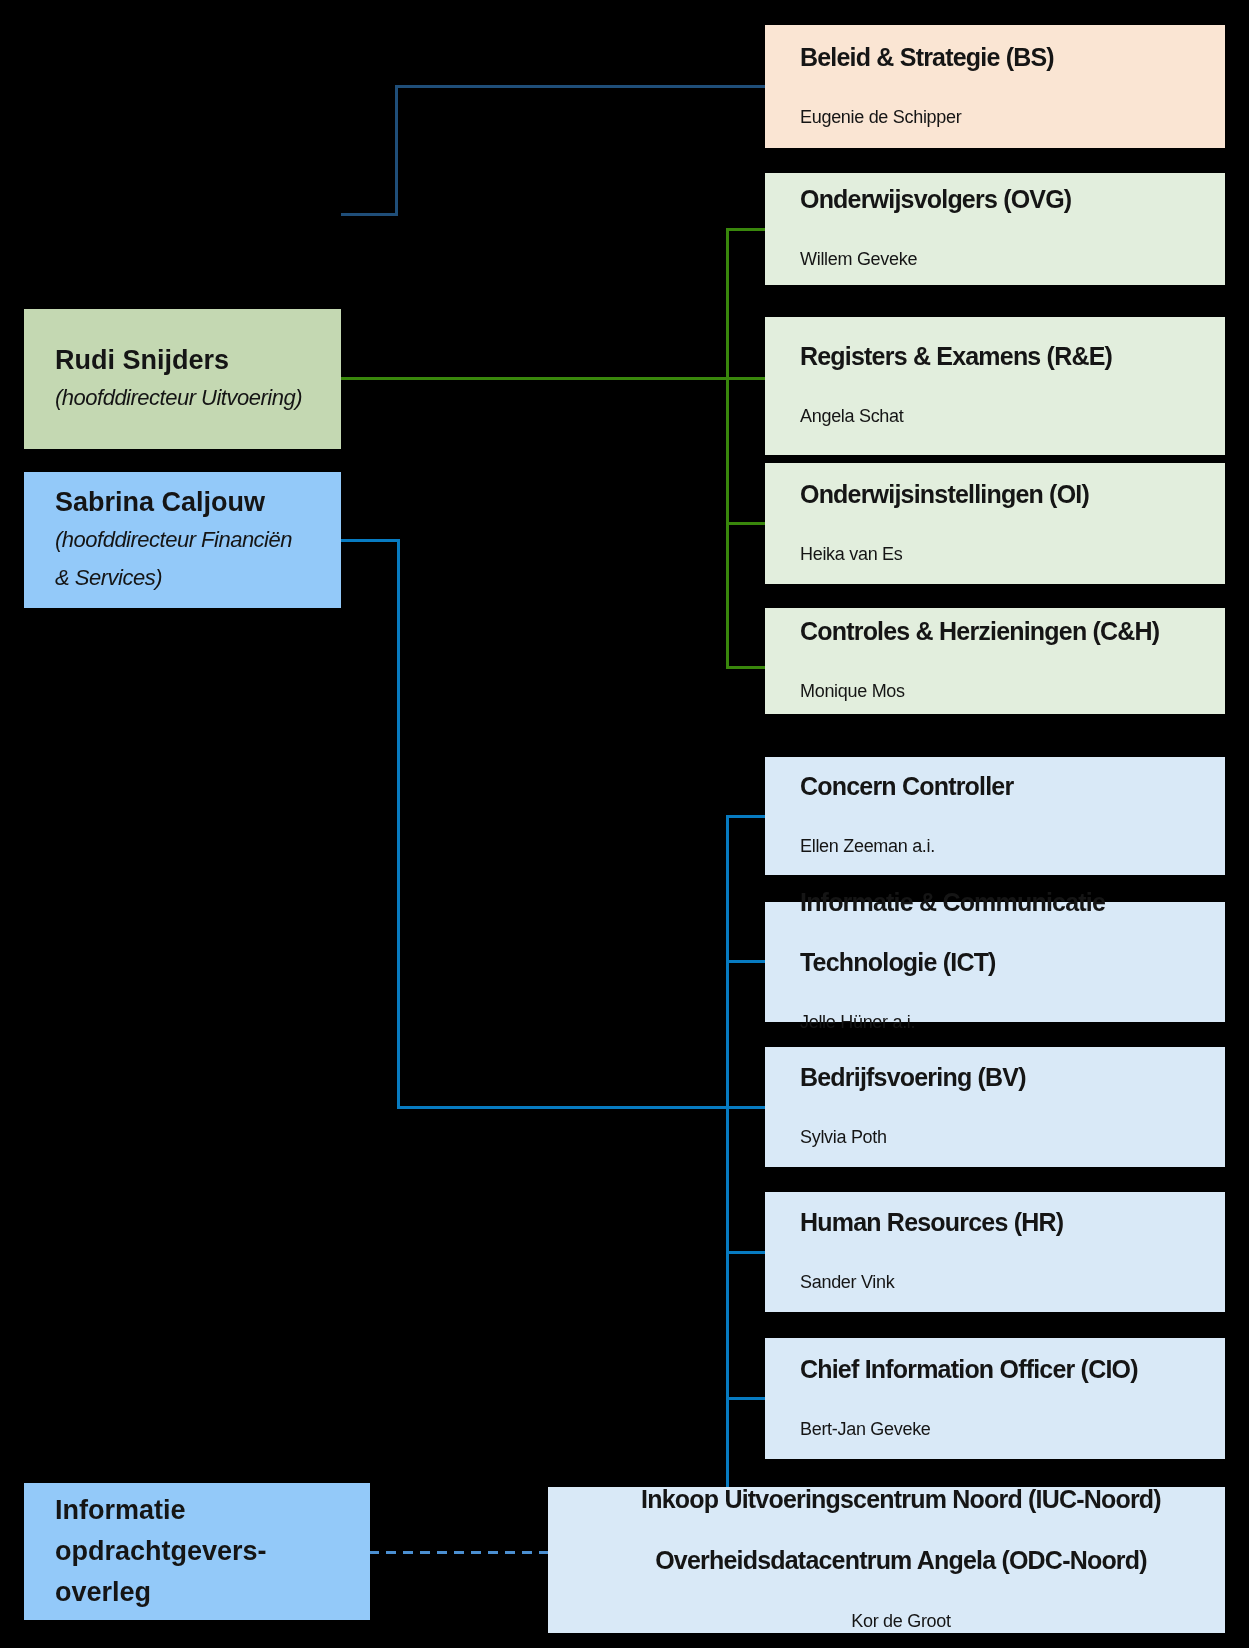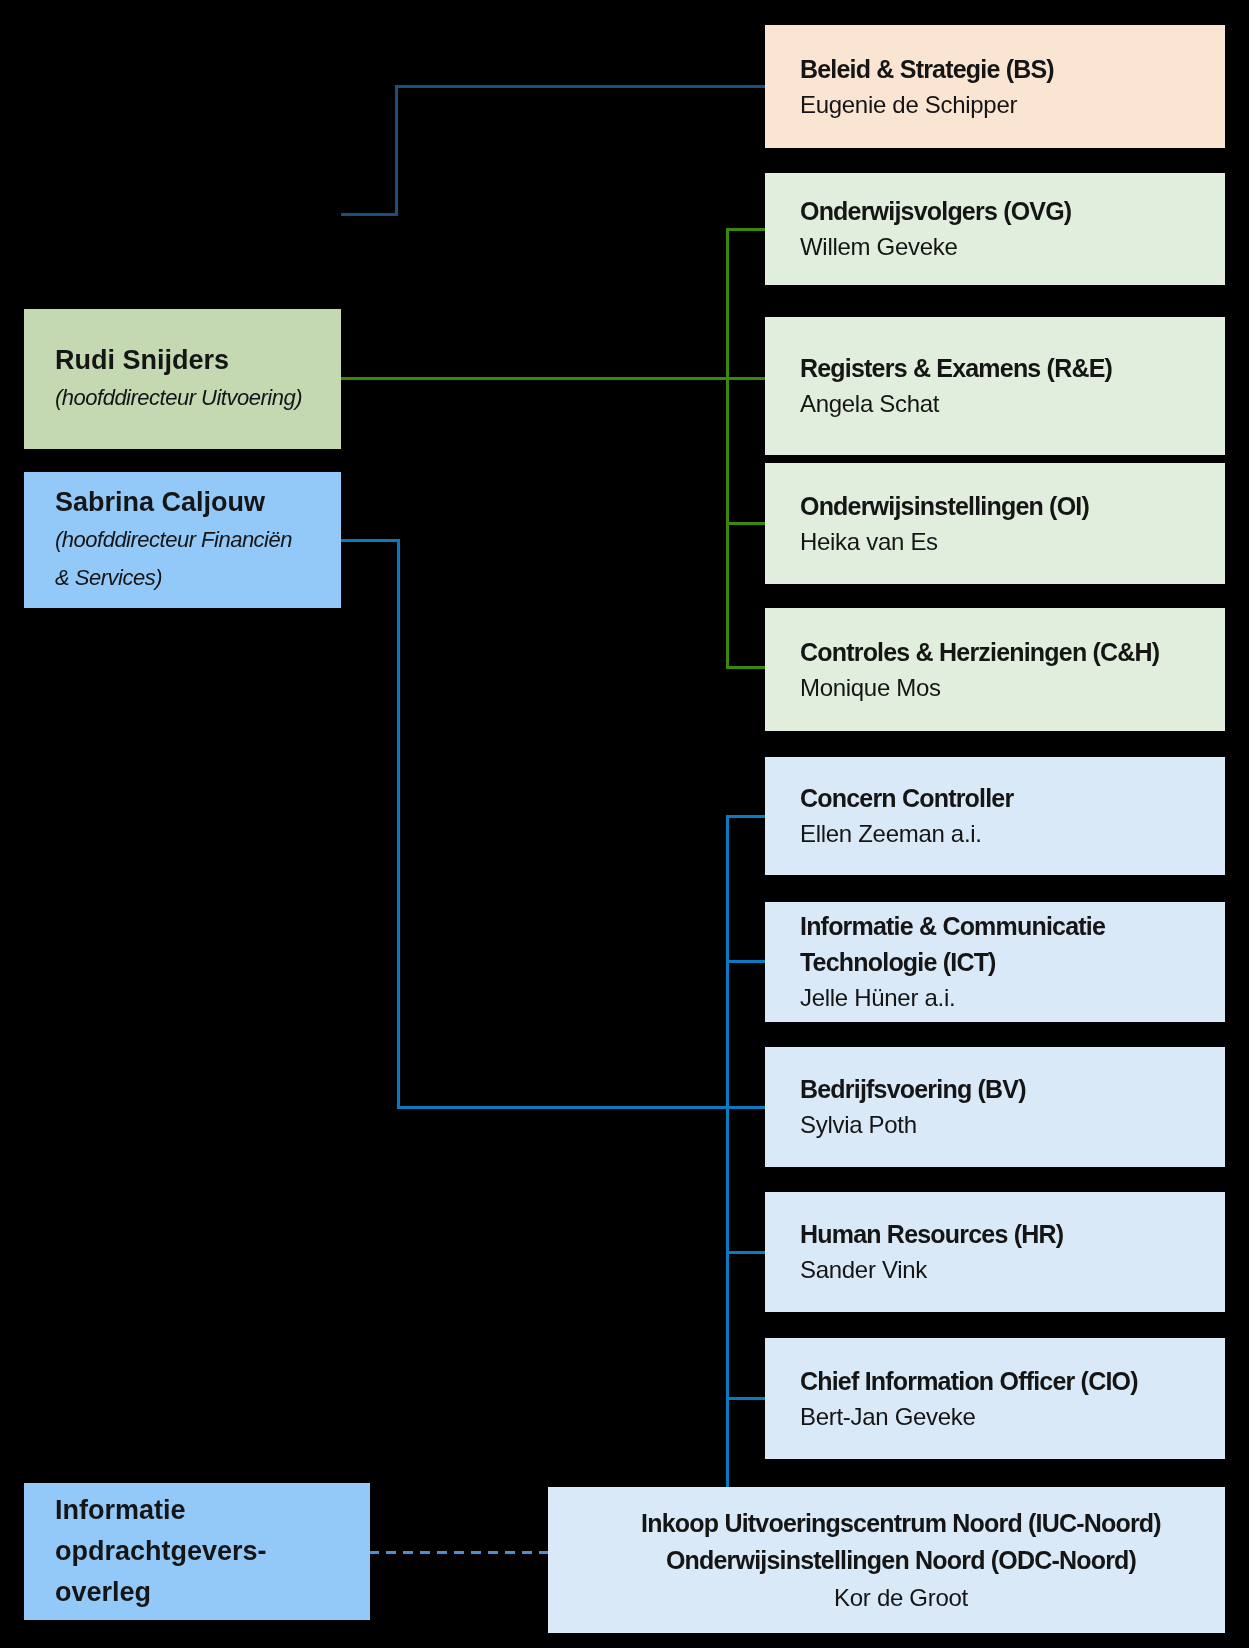--- a/index.html
+++ b/index.html
@@ -1,25 +1,25 @@
 <!DOCTYPE html>
 <html style="--page_bg: #000000; --text: #151515; --harmen_fill: #f5d3ab; --bs_fill: #fae5d3; --rudi_fill: #c4d8b2; --green_dept_fill: #e2eedd; --sky_fill: #93c9f9; --blue_dept_fill: #d9e9f7; --navy_line: #1f4e79; --green_line: #39870c; --blue_line: #077bc1; --dashed_line: #4b8fd1;"><head>
 <meta charset="utf-8">
 <style>
   html,body{margin:0;padding:0;background:#000;}
   #stage{position:relative;width:1249px;height:1648px;background:var(--page_bg,#000);
          font-family:"Liberation Sans",sans-serif;color:var(--text,#151515);overflow:hidden;}
   .node{position:absolute;display:flex;flex-direction:column;justify-content:center;box-sizing:border-box;}
   .node.left{left:24px;width:317px;padding-left:31px;padding-right:6px;}
-  .node.right{left:765px;width:460px;padding-left:35px;padding-right:6px;}
+  .node.right{left:765px;width:460px;padding-left:35px;padding-right:6px;gap:24px;}
   .left .t{font-size:27px;font-weight:bold;line-height:38px;white-space:nowrap;}
   .left .s{font-size:22px;font-style:italic;letter-spacing:-0.5px;line-height:38px;white-space:nowrap;}
   .left .tl{font-size:27px;font-weight:bold;line-height:41px;white-space:nowrap;}
   .right .t{font-size:25px;font-weight:bold;letter-spacing:-0.8px;line-height:36px;white-space:nowrap;}
-  .right .n{font-size:24px;letter-spacing:-0.3px;line-height:36px;white-space:nowrap;}
+  .right .n{font-size:18px;letter-spacing:-0.3px;line-height:36px;white-space:nowrap;}
   .node.iuc-node .t,.node.iuc-node .n{line-height:37px;text-align:center;}
   .fill-harmen{background:var(--harmen_fill);}
   .fill-bs{background:var(--bs_fill);}
   .fill-rudi{background:var(--rudi_fill);}
   .fill-gdept{background:var(--green_dept_fill);}
   .fill-sky{background:var(--sky_fill);}
   .fill-bdept{background:var(--blue_dept_fill);}
   .seg{position:absolute;}
   .seg.navy{background:var(--navy_line);}
   .seg.green{background:var(--green_line);}
@@ -83,21 +83,21 @@
   <div class="node right fill-gdept" style="top:317px;height:138px">
     <div class="t">Registers &amp; Examens (R&amp;E)</div>
     <div class="n">Angela Schat</div>
   </div>
 
   <div class="node right fill-gdept" style="top:463px;height:121px">
     <div class="t">Onderwijsinstellingen (OI)</div>
     <div class="n">Heika van Es</div>
   </div>
 
-  <div class="node right fill-gdept" style="top:608px;height:123px">
+  <div class="node right fill-gdept" style="top:608px;height:106px">
     <div class="t">Controles &amp; Herzieningen (C&amp;H)</div>
     <div class="n">Monique Mos</div>
   </div>
 
   <div class="node right fill-bdept" style="top:757px;height:118px">
     <div class="t">Concern Controller</div>
     <div class="n">Ellen Zeeman a.i.</div>
   </div>
 
   <div class="node right fill-bdept" style="top:902px;height:120px">
@@ -116,17 +116,17 @@
     <div class="n">Sander Vink</div>
   </div>
 
   <div class="node right fill-bdept" style="top:1338px;height:121px">
     <div class="t">Chief Information Officer (CIO)</div>
     <div class="n">Bert-Jan Geveke</div>
   </div>
 
   <div class="node right fill-bdept iuc-node" style="left:548px;width:677px;top:1487px;height:146px">
     <div class="t">Inkoop Uitvoeringscentrum Noord (IUC-Noord)</div>
-    <div class="t">Onderwijsinstellingen Noord (ODC-Noord)</div>
+    <div class="t">Overheidsdatacentrum Angela (ODC-Noord)</div>
     <div class="n">Kor de Groot</div>
   </div>
 
 </div>
 
 </body></html>

